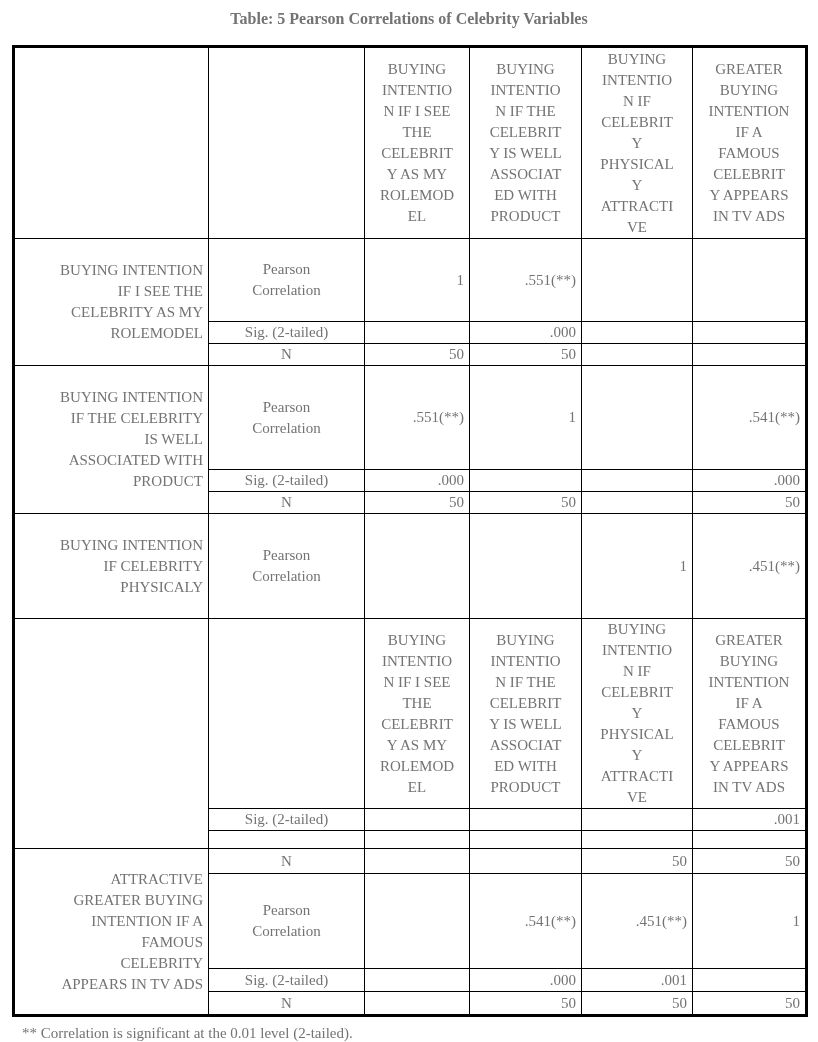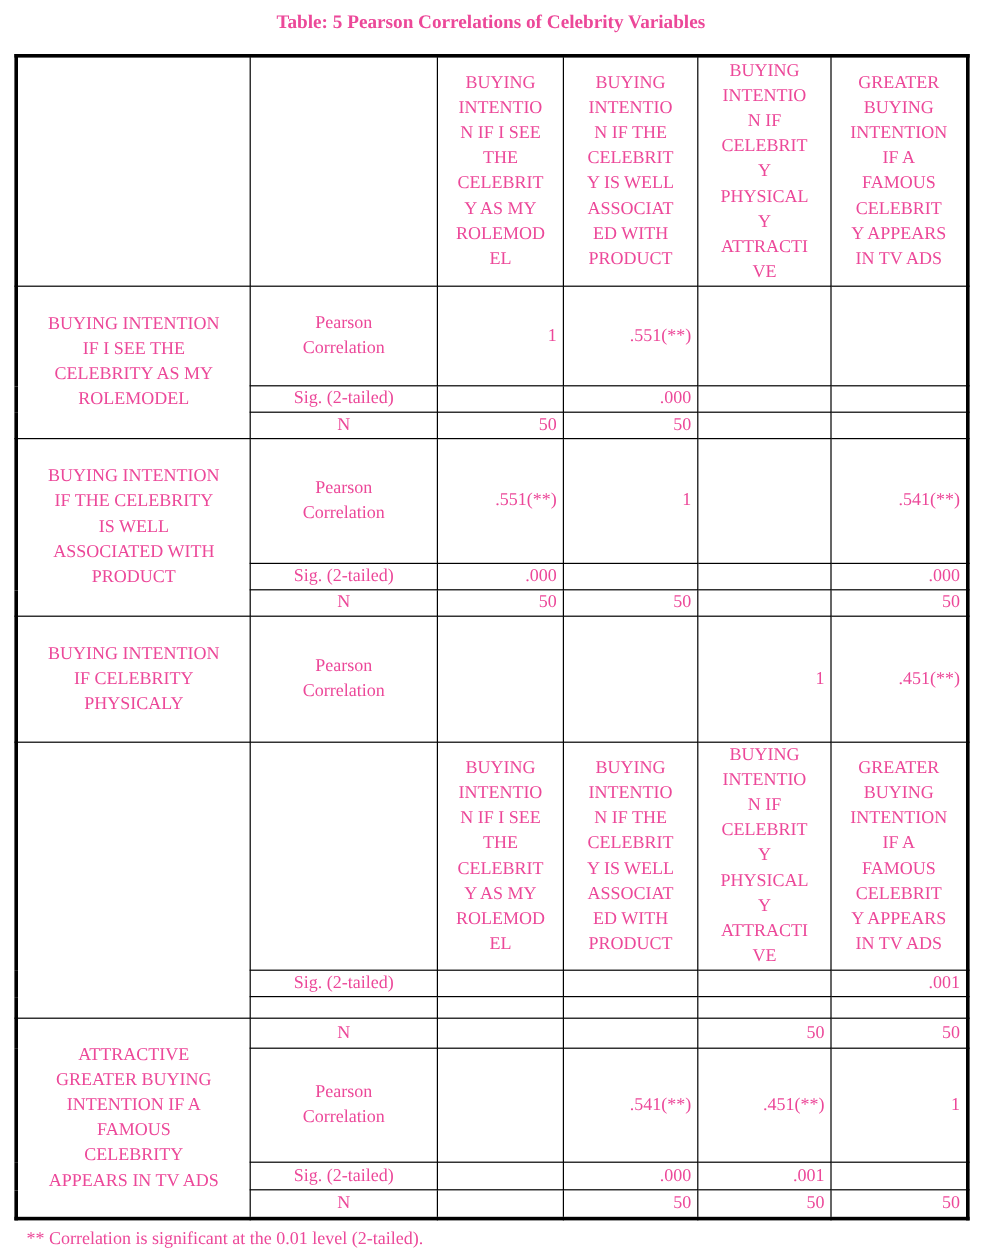--- a/index.html
+++ b/index.html
@@ -1,25 +1,25 @@
 <!DOCTYPE html>
 <html><head>
 <meta charset="utf-8">
 <style>
   html,body{margin:0;padding:0;background:#fff;}
-  .page{position:relative;width:818px;height:1042px;background:#fff;color:#ec4899;
+  .page{position:relative;width:818px;height:1042px;background:#fff;color:#737373;
         font-family:"Liberation Serif","DejaVu Serif",serif;overflow:hidden;}
   .title{padding-top:9px;text-align:center;font-weight:bold;font-size:16px;line-height:20px;}
   table.t{border-collapse:collapse;table-layout:fixed;margin:16px 0 0 12px;border:3px solid #000;}
   table.t td{border:1px solid #000;font-size:15px;line-height:21px;vertical-align:middle;
              padding:0 5px;overflow:hidden;}
   
   td.hd{text-align:center;white-space:pre-line;vertical-align:middle;padding:0 2px;}
   
-  td.rh{text-align:center;vertical-align:top;white-space:pre-line;padding:2px 5px;}
+  td.rh{text-align:right;vertical-align:top;white-space:pre-line;padding:2px 5px;}
   
   td.st{text-align:center;vertical-align:top;white-space:pre-line;padding:1px 5px;
         border-right-width:3px;}
   
   td.v{text-align:right;padding:0 7px;vertical-align:middle;}
   
   td.tr3{border-right-width:3px;}
   td.bb{border-bottom-width:3px;}
   
   td.low{padding-top:40px;}

